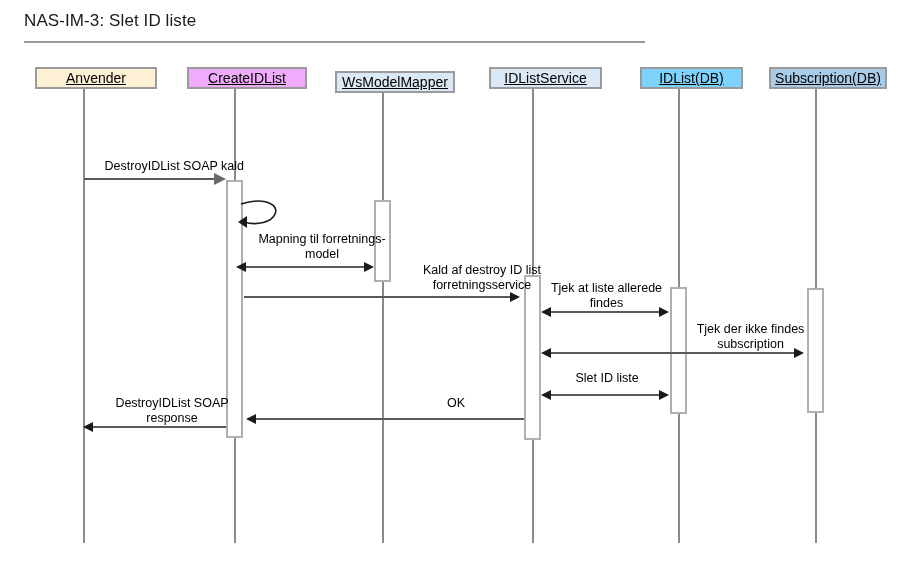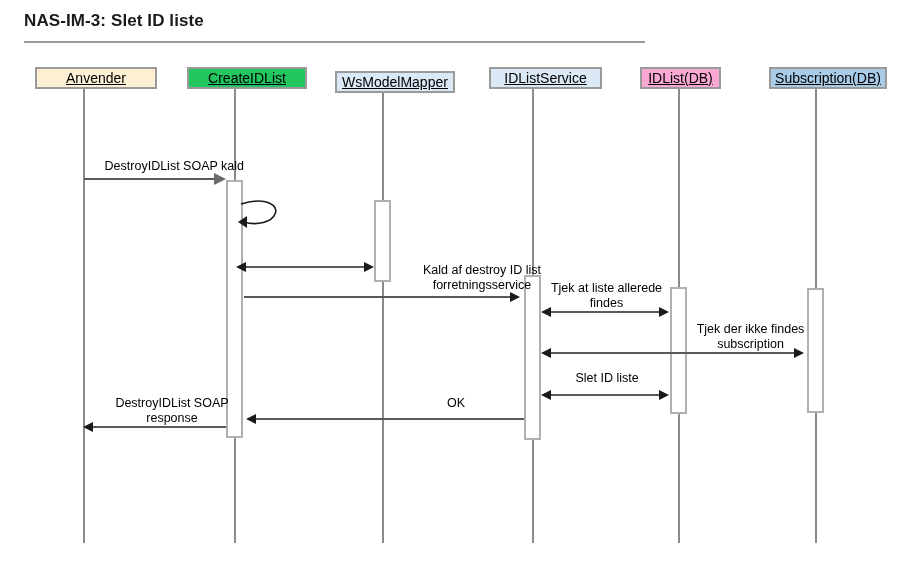--- a/index.html
+++ b/index.html
@@ -16,21 +16,21 @@
     width: 898px;
     height: 563px;
     overflow: hidden;
     background: #ffffff;
   }
   #page-title {
     position: absolute;
     left: 24px;
     top: 11px;
     font-size: 17px;
-    font-weight: bold;
+    font-weight: normal;
     color: #1a1a1a;
     letter-spacing: 0.1px;
     white-space: nowrap;
   }
   #title-rule {
     position: absolute;
     left: 24px;
     top: 41px;
     width: 621px;
     height: 2px;
@@ -113,33 +113,33 @@
   <div class="lifeline-line" style="left:234px; top:88px; height:455px;"></div>
   <div class="lifeline-line" style="left:382px; top:88px; height:455px;"></div>
   <div class="lifeline-line" style="left:532px; top:88px; height:455px;"></div>
   <div class="lifeline-line" style="left:678px; top:88px; height:455px;"></div>
   <div class="lifeline-line" style="left:815px; top:88px; height:455px;"></div>
 
   <div class="participant-box" style="left:23px; top:67px; width:122px; background:#fdf0d5;">
     <span class="participant-label">Anvender</span>
   </div>
 
-  <div class="participant-box" style="left:175px; top:67px; width:120px; background:#22c55e;">
+  <div class="participant-box" style="left:175px; top:67px; width:120px; background:#f0abfc;">
     <span class="participant-label">CreateIDList</span>
   </div>
 
   <div class="participant-box" style="left:323px; top:71px; width:120px; background:#dbe8f6;">
     <span class="participant-label">WsModelMapper</span>
   </div>
 
   <div class="participant-box" style="left:477px; top:67px; width:113px; background:#dbe8f6;">
     <span class="participant-label">IDListService</span>
   </div>
 
-  <div class="participant-box" style="left:628px; top:67px; width:81px; background:#f9a8d4;">
+  <div class="participant-box" style="left:628px; top:67px; width:103px; background:#7dd3fc;">
     <span class="participant-label">IDList(DB)</span>
   </div>
 
   <div class="participant-box" style="left:757px; top:67px; width:118px; background:#a8cbe8;">
     <span class="participant-label">Subscription(DB)</span>
   </div>
 
   <div class="activation" style="left:226px; top:180px; height:258px;"></div>
   <div class="activation" style="left:374px; top:200px; height:82px;"></div>
   <div class="activation" style="left:524px; top:275px; height:165px;"></div>
@@ -148,20 +148,22 @@
 
   <div class="msg-label" style="left:74px; top:159px; width:170px; text-align:right;">DestroyIDList SOAP kald</div>
   <div class="msg-line" style="left:84px; top:178px; width:136px;"></div>
   <div class="arrow-head open-right" style="left:214px; top:173px;"></div>
 
   <svg class="self-loop" style="left:237px; top:198px;" width="46" height="32" viewBox="0 0 46 32">
     <path d="M 4 6 C 30 -2 42 8 38 16 C 35 24 20 28 7 24" fill="none" stroke="#1a1a1a" stroke-width="1.6"></path>
     <polygon points="10,18 10,30 1,24" fill="#1a1a1a"></polygon>
   </svg>
 
+  <div class="msg-label" style="left:240px; top:232px; width:164px;">Mapning til forretnings-
+model</div>
   <div class="msg-line" style="left:244px; top:266px; width:128px;"></div>
   <div class="arrow-head left" style="left:236px; top:262px;"></div>
   <div class="arrow-head right" style="left:364px; top:262px;"></div>
 
   <div class="msg-label" style="left:396px; top:263px; width:172px;">Kald af destroy ID list
 forretningsservice</div>
   <div class="msg-line" style="left:244px; top:296px; width:268px;"></div>
   <div class="arrow-head right" style="left:510px; top:292px;"></div>
 
   <div class="msg-label" style="left:534px; top:281px; width:145px;">Tjek at liste allerede

